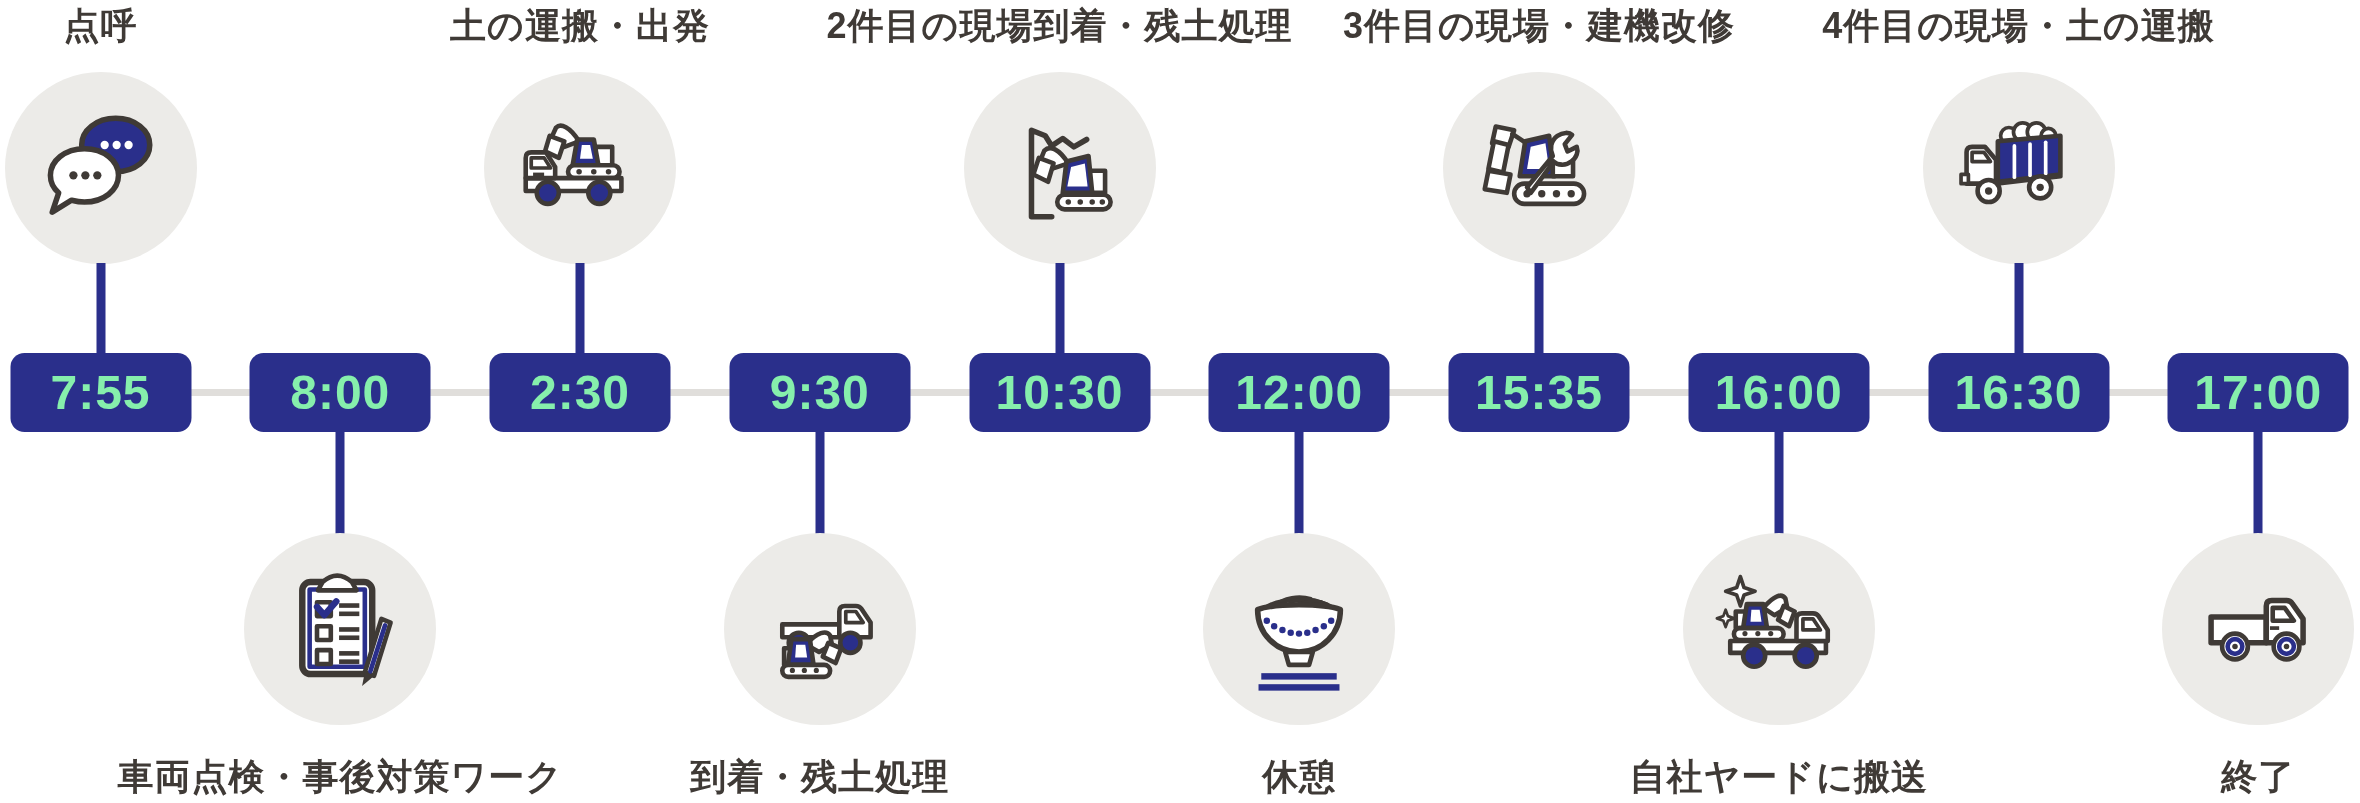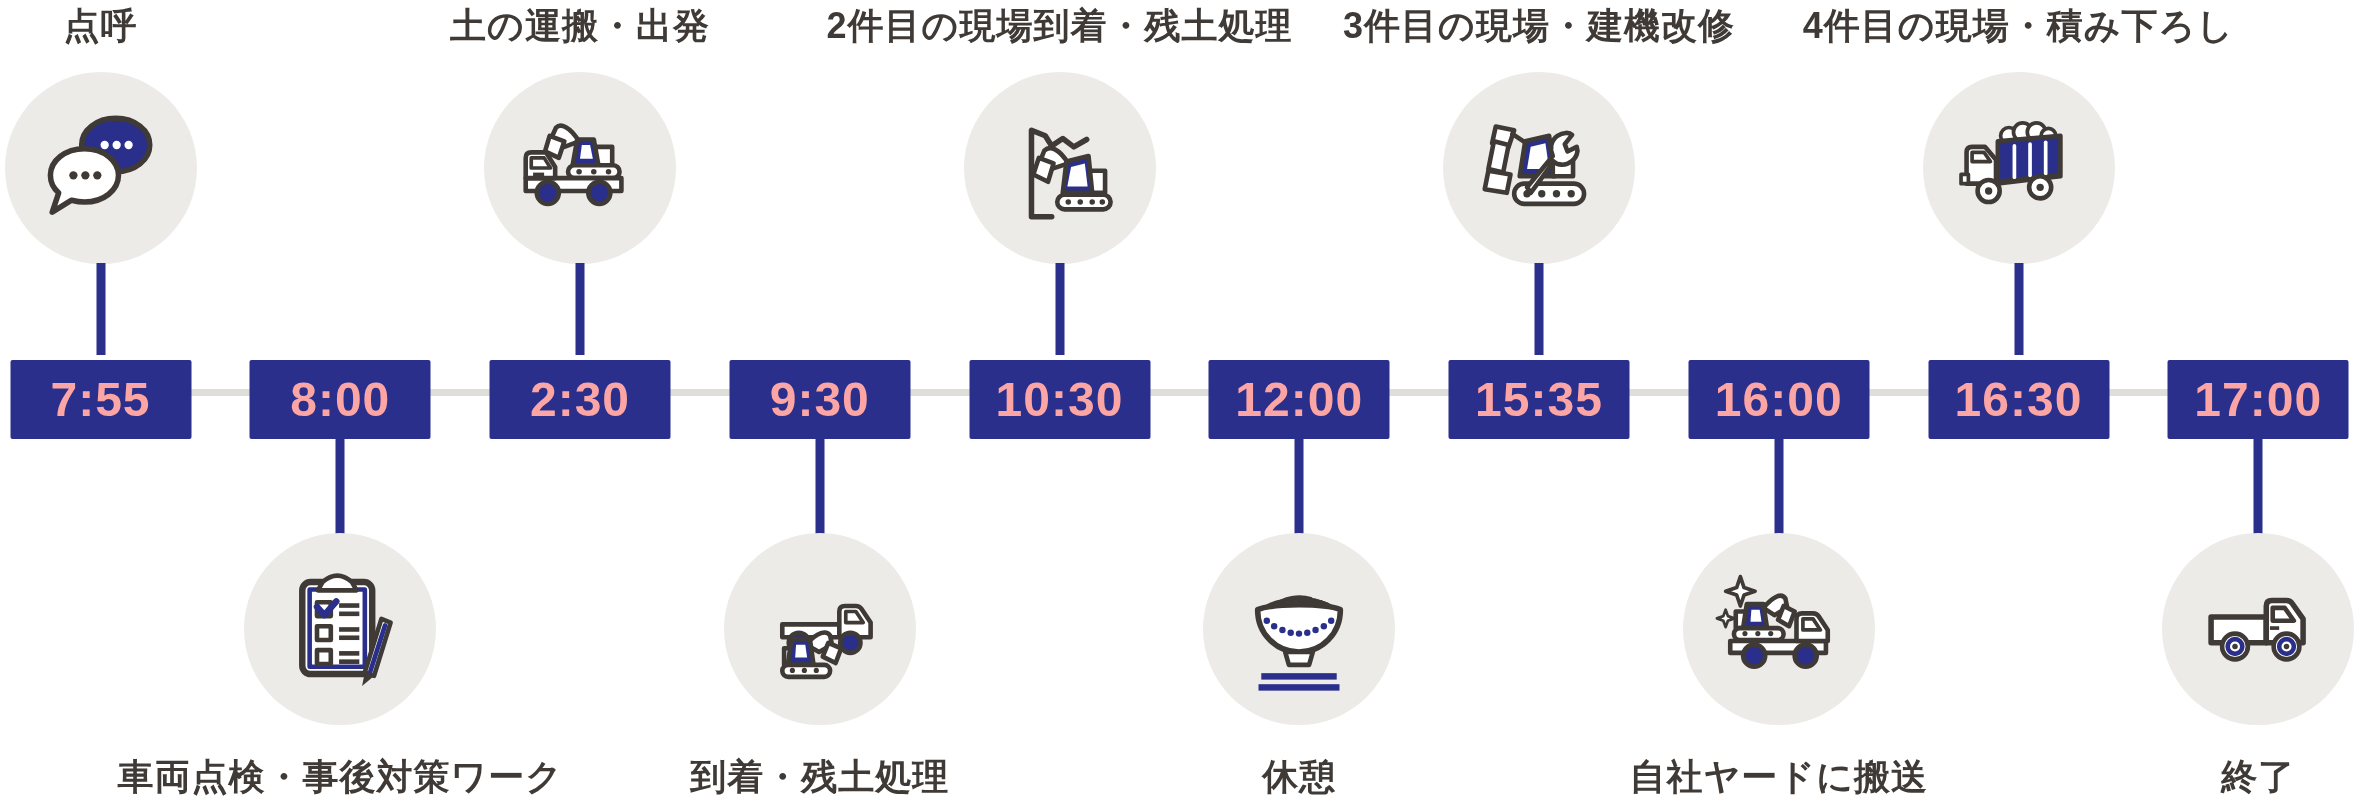--- a/index.html
+++ b/index.html
@@ -11,23 +11,23 @@
   }
   html,body{margin:0;padding:0;background:#fff;}
   body{font-family:"Liberation Sans","DejaVu Sans",sans-serif;}
   .stage{position:relative;width:2360px;height:803px;background:#fff;overflow:hidden;}
 
   .hline{position:absolute;top:389px;left:100px;width:2158px;height:7px;background:var(--line-gray);z-index:0;}
 
   .item{position:absolute;top:0;left:var(--cx);width:0;height:100%;}
   .badge{
     position:absolute;top:353px;left:0;transform:translateX(-50%);
-    width:181px;height:79px;background:var(--navy);border-radius:2px;
-    color:#fca5a5;font-size:48px;font-weight:bold;line-height:79px;text-align:center;
-    letter-spacing:1px;z-index:2;margin-top:7px;
+    width:181px;height:79px;background:var(--navy);border-radius:14px;
+    color:#86efac;font-size:48px;font-weight:bold;line-height:79px;text-align:center;
+    letter-spacing:1px;z-index:2;
   }
   .vline{position:absolute;left:0;transform:translateX(-50%);width:9px;background:var(--navy);z-index:1;}
   .item.top .vline{top:263px;height:92px;}
   .item.bottom .vline{top:431px;height:104px;}
   .circle{
     position:absolute;left:0;transform:translateX(-50%);
     width:192px;height:192px;border-radius:50%;background:var(--circle-bg);
     display:flex;align-items:center;justify-content:center;z-index:1;
   }
   .item.top .circle{top:72px;}
@@ -236,21 +236,21 @@
         <path class="fW sD" stroke-width="5" d="M94 88 V64 Q94 58 100 58 H112 Q116 58 118 61 L128 76 V88 Z"></path>
         <path class="fW sD" stroke-width="4" d="M101 64 H112 L120 76 H101 Z"></path>
         <circle class="fN sD" stroke-width="5" cx="48" cy="104" r="12"></circle>
         <circle class="fN sD" stroke-width="5" cx="104" cy="104" r="12"></circle>
       </svg>
     </div>
     <div class="step-label">自社ヤードに搬送</div>
   </div>
 
   <div class="item top" style="--cx:2018.5px">
-    <div class="step-label">4件目の現場・積み下ろし</div>
+    <div class="step-label">4件目の現場・土の運搬</div>
     <div class="circle">
       <svg class="ic" viewBox="0 0 150 150">
         <circle class="fW sD" stroke-width="4" cx="64" cy="40" r="9"></circle>
           <circle class="fW sD" stroke-width="4" cx="79" cy="36" r="10"></circle>
           <circle class="fW sD" stroke-width="4" cx="94" cy="36" r="10"></circle>
           <circle class="fW sD" stroke-width="4" cx="107" cy="40" r="8"></circle>
         <path class="fN sD" stroke-width="5" d="M52 46 L120 40 L120 82 L52 90 Z"></path>
         <path class="nf sW" stroke-width="4" d="M70 51 V85"></path>
           <path class="nf sW" stroke-width="4" d="M87 49 V83"></path>
           <path class="nf sW" stroke-width="4" d="M104 47 V81"></path>

